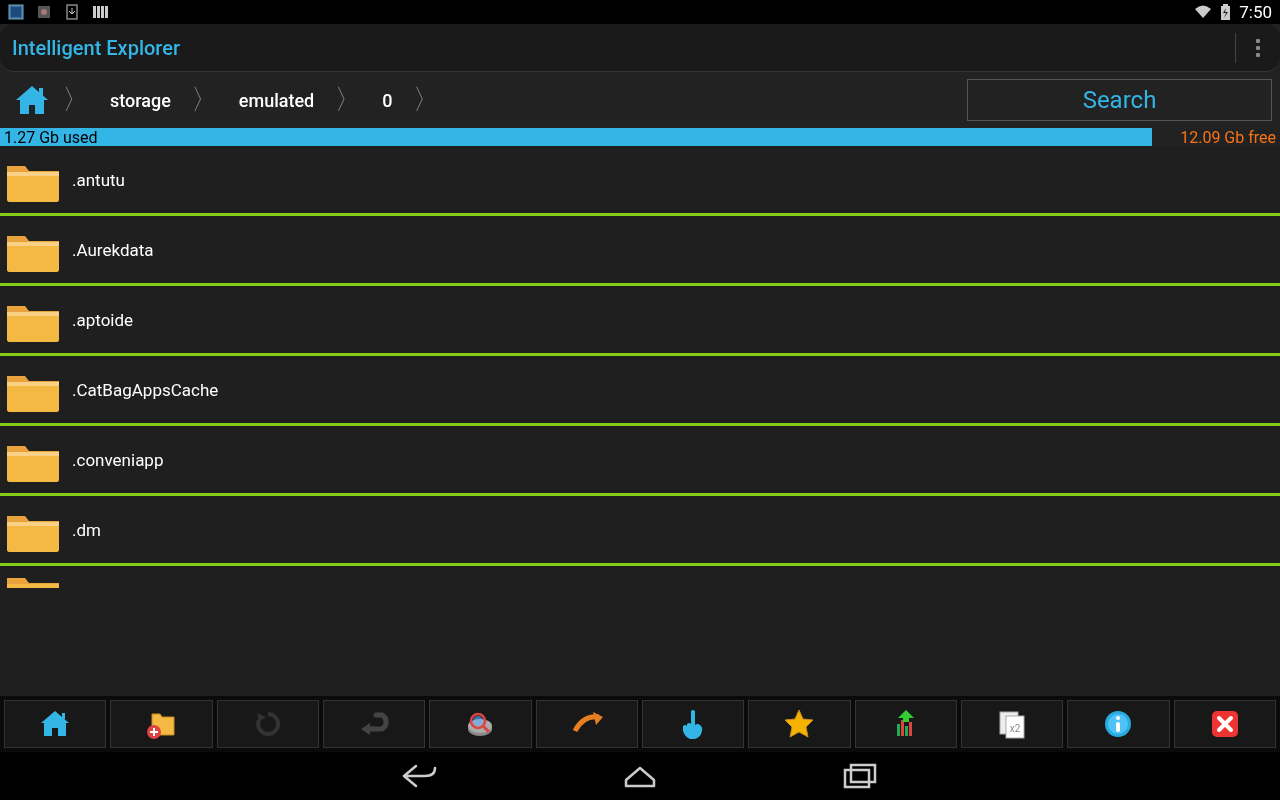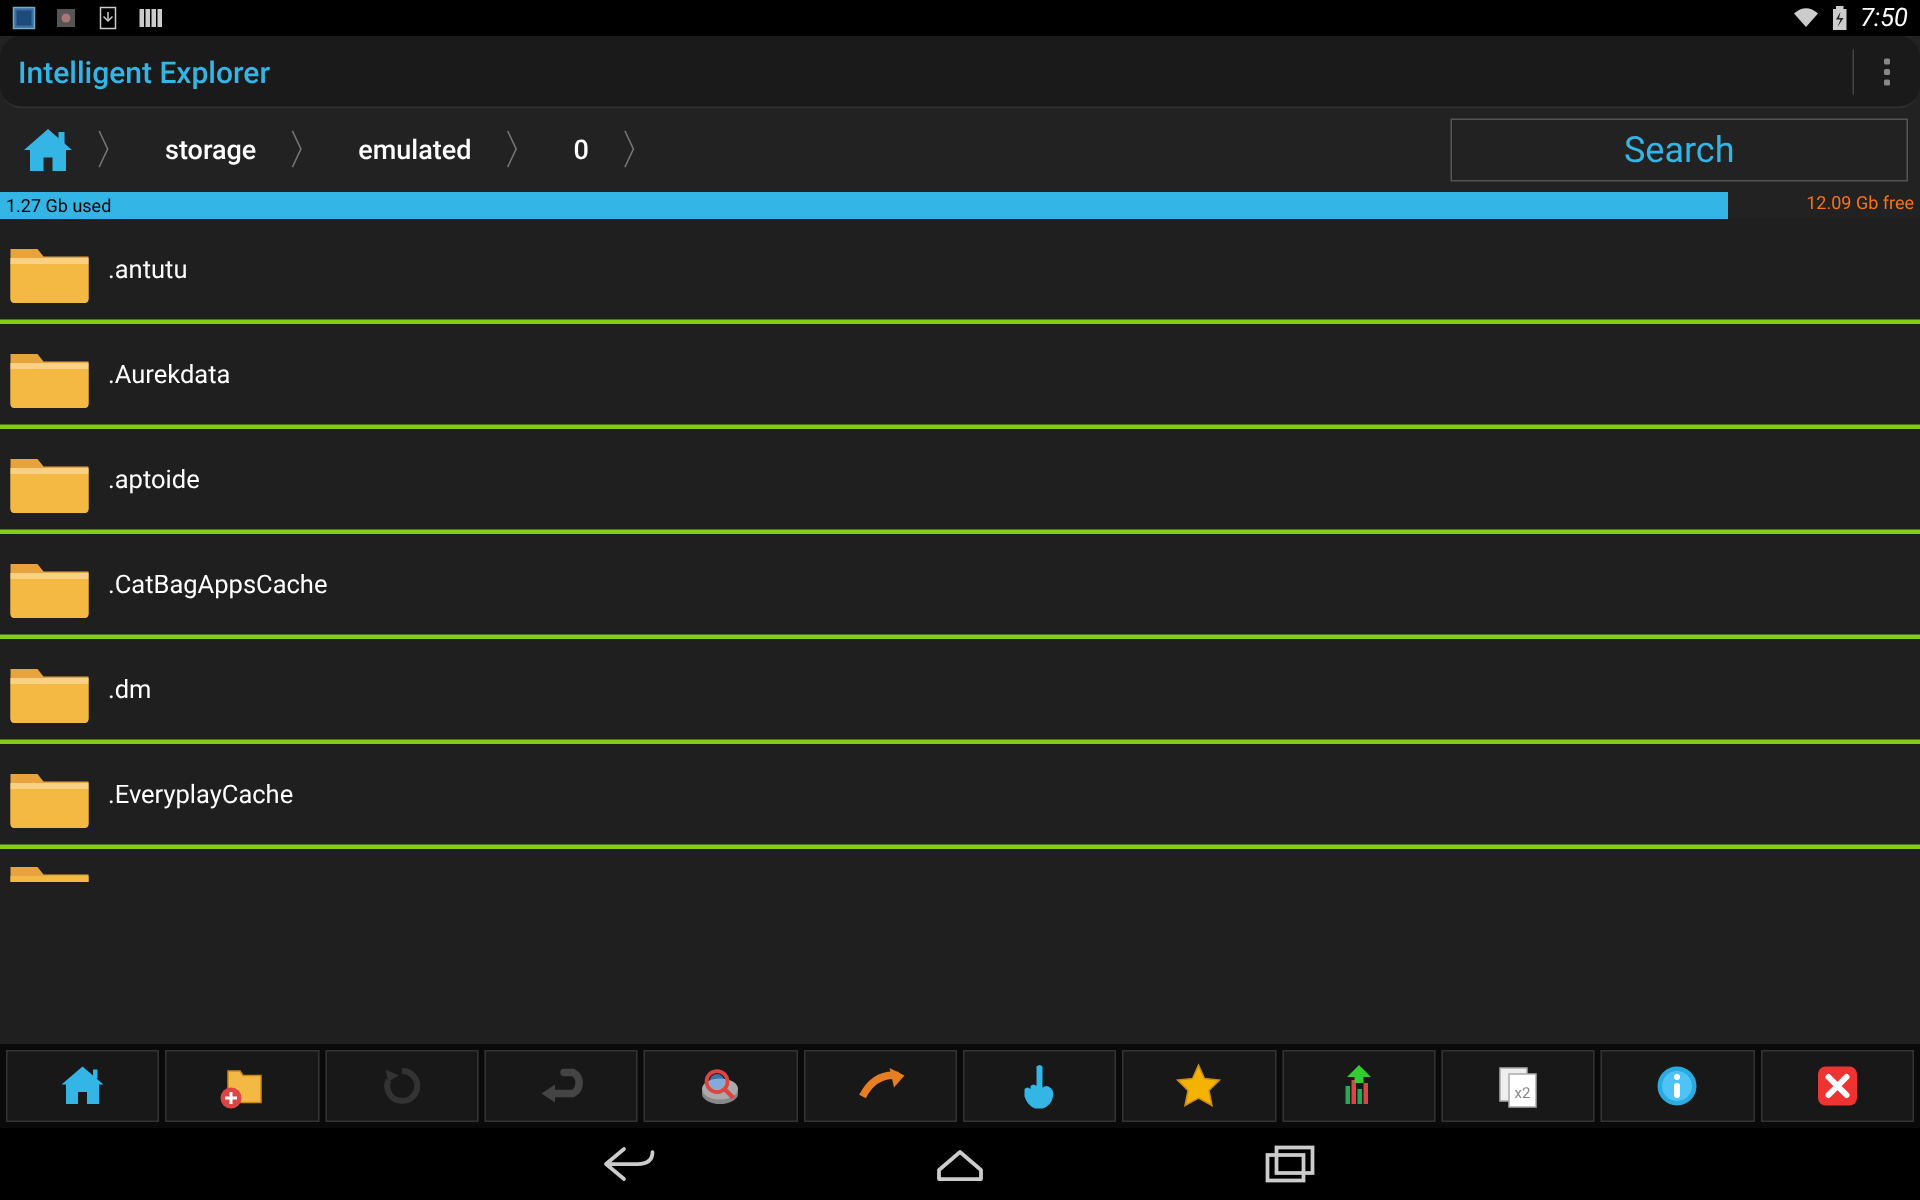--- a/index.html
+++ b/index.html
@@ -1,41 +1,41 @@
 <!DOCTYPE html>
 <html><head>
 <meta charset="utf-8">
 <style>
   * { box-sizing: border-box; margin: 0; padding: 0; }
   html, body { width: 1280px; height: 800px; background: #000; font-family: Roboto, Arial, sans-serif; overflow: hidden; }
   .screen { width: 1280px; height: 800px; display: flex; flex-direction: column; background: #222; }
   
   
-  .status-bar { height: 24px; background: #000; display: flex; align-items: center; padding: 0 8px; color: #ccc; font-size: 14px; font-style: italic; }
+  .status-bar { height: 24px; background: #000; display: flex; align-items: center; padding: 0 8px; color: #ccc; font-size: 14px; }
   .status-left { display: flex; gap: 12px; align-items: center; }
   .status-right { margin-left: auto; display: flex; gap: 8px; align-items: center; font-size: 16px; }
   .status-icon { width: 16px; height: 16px; display: inline-block; }
   .clock { color: #fff; font-size: 17px; }
   
   
   .title-bar { height: 48px; background: #1a1a1a; display: flex; align-items: center; padding: 0 12px; border-bottom: 1px solid #333; border-radius: 14px; }
   .app-title { color: #33b5e5; font-size: 20px; font-weight: 500; }
   .title-divider { margin-left: auto; width: 1px; height: 30px; background: #444; margin-right: 12px; }
   .overflow-dots { display: flex; flex-direction: column; gap: 3px; padding: 8px; }
   .overflow-dots span { width: 4px; height: 4px; background: #888; border-radius: 1px; }
   
   
   .breadcrumb-row { height: 56px; background: #222; display: flex; align-items: center; padding: 0 8px; gap: 0; }
   .home-btn { width: 48px; height: 40px; display: flex; align-items: center; justify-content: center; }
   .crumb-sep { color: #777; font-size: 28px; padding: 0 6px; font-family: sans-serif;}
   .crumb { color: #fff; font-size: 18px; padding: 0 14px; font-weight: 500;}
   .search-box { margin-left: auto; width: 305px; height: 42px; border: 1px solid #555; display: flex; align-items: center; justify-content: center; color: #33b5e5; font-size: 24px; }
   
   
-  .storage-bar { height: 18px; background: #222; display: flex; font-size: 12px; position: relative; }
+  .storage-bar { height: 18px; background: #222; display: flex; font-size: 16px; position: relative; }
   .used-fill { background: #33b5e5; height: 18px; display: flex; align-items: center; padding: 0 4px; color: #000; flex: 0 0 auto; }
   .free-text { margin-left: auto; color: #f97316; padding-right: 4px; }
   
   
   .file-list { flex: 1; overflow: hidden; background: #1f1f1f; }
   .file-row { height: 70px; display: flex; align-items: center; padding: 0 4px; border-bottom: 3px solid #84cc16; }
   .folder-icon { width: 58px; height: 48px; margin-right: 10px; position: relative; }
   .file-name { color: #fff; font-size: 17px; }
   .file-row.partial { height: 22px; overflow: hidden; align-items: flex-start; border-bottom:none;}
   .file-row.partial .folder-icon { margin-top: 2px;}
@@ -178,31 +178,31 @@
         <span class="file-name">.CatBagAppsCache</span>
       </div>
       <div class="file-row">
         <div class="folder-icon">
           <svg width="58" height="48">
             <path d="M3 10 h18 l4 5 h30 v28 q0 3 -3 3 h-46 q-3 0 -3 -3 Z" fill="#e8a33d"></path>
             <path d="M3 16 h52 v27 q0 3 -3 3 h-46 q-3 0 -3 -3 Z" fill="#f4b942"></path>
             <path d="M3 16 h52 v4 h-52 Z" fill="#fff" opacity="0.35"></path>
           </svg>
         </div>
+        <span class="file-name">.conveniapp</span>
+      </div>
+      <div class="file-row">
+        <div class="folder-icon">
+          <svg width="58" height="48">
+            <path d="M3 10 h18 l4 5 h30 v28 q0 3 -3 3 h-46 q-3 0 -3 -3 Z" fill="#e8a33d"></path>
+            <path d="M3 16 h52 v27 q0 3 -3 3 h-46 q-3 0 -3 -3 Z" fill="#f4b942"></path>
+            <path d="M3 16 h52 v4 h-52 Z" fill="#fff" opacity="0.35"></path>
+          </svg>
+        </div>
         <span class="file-name">.dm</span>
-      </div>
-      <div class="file-row">
-        <div class="folder-icon">
-          <svg width="58" height="48">
-            <path d="M3 10 h18 l4 5 h30 v28 q0 3 -3 3 h-46 q-3 0 -3 -3 Z" fill="#e8a33d"></path>
-            <path d="M3 16 h52 v27 q0 3 -3 3 h-46 q-3 0 -3 -3 Z" fill="#f4b942"></path>
-            <path d="M3 16 h52 v4 h-52 Z" fill="#fff" opacity="0.35"></path>
-          </svg>
-        </div>
-        <span class="file-name">.EveryplayCache</span>
       </div>
       <div class="file-row partial">
         <div class="folder-icon">
           <svg width="58" height="20">
             <path d="M3 10 h18 l4 5 h30 v10 h-52 Z" fill="#e8a33d"></path>
             <path d="M3 16 h52 v10 h-52 Z" fill="#f4b942"></path>
           </svg>
         </div>
       </div>
     </div>

